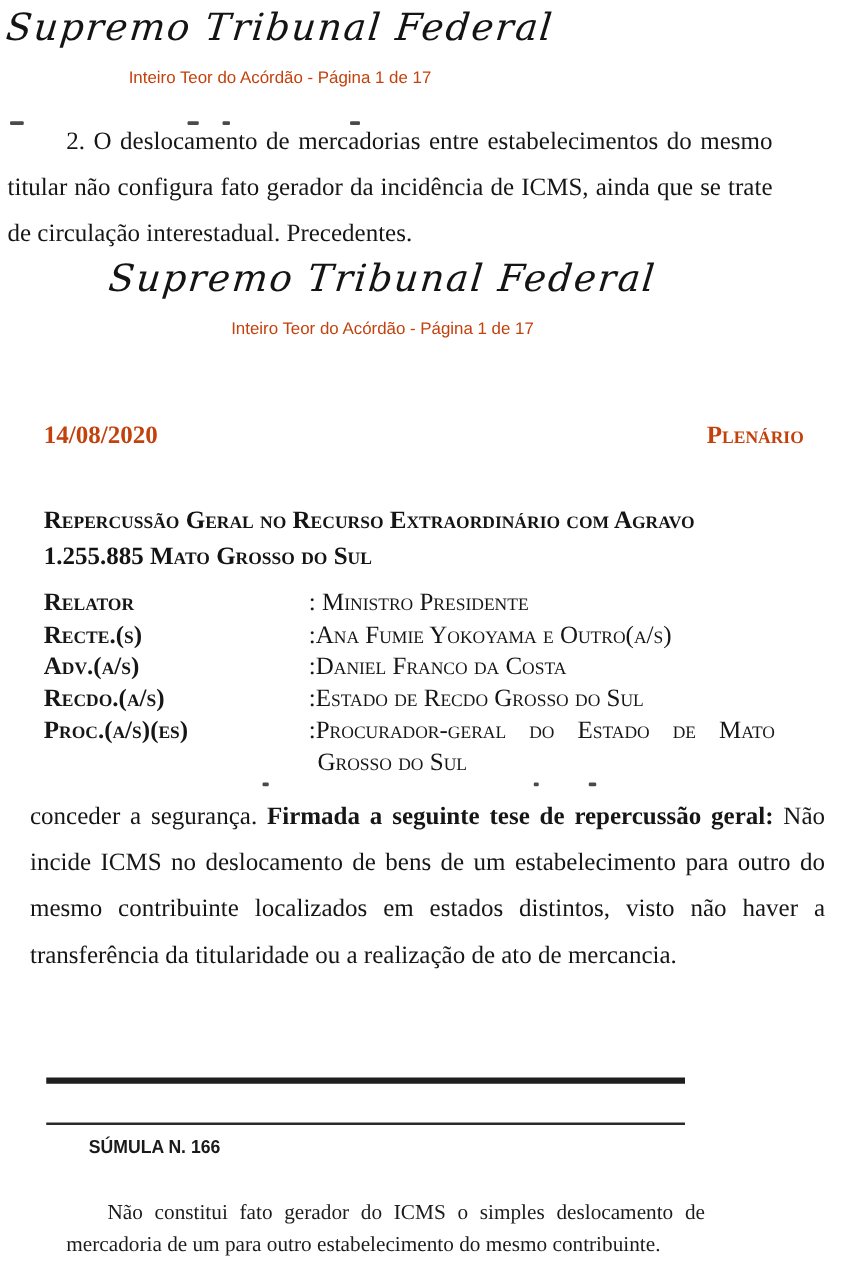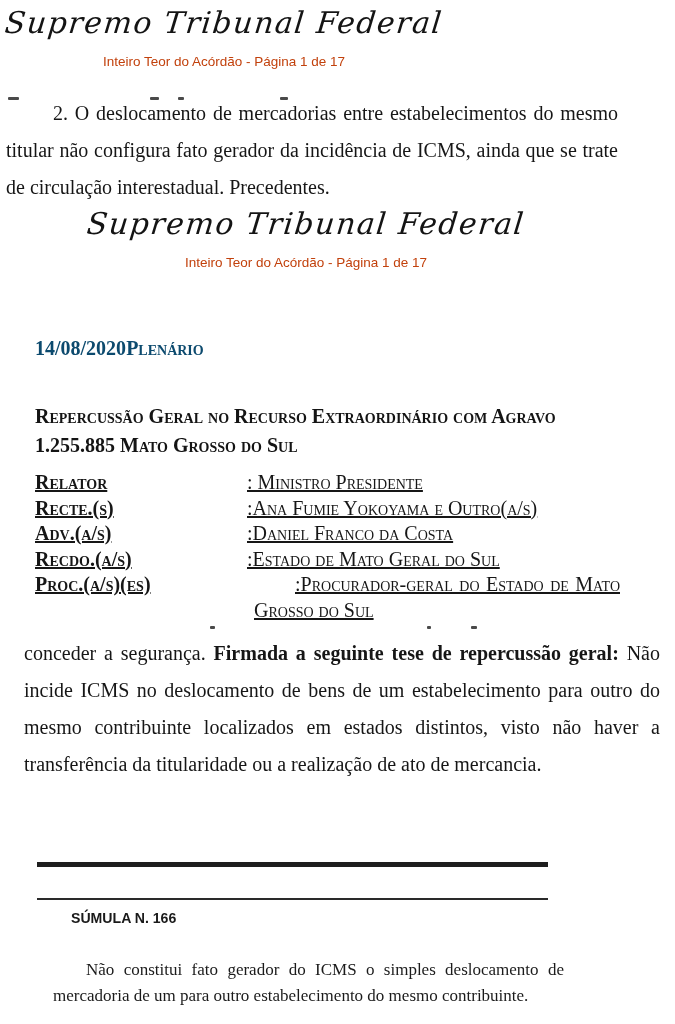--- a/index.html
+++ b/index.html
@@ -41,48 +41,47 @@
     line-height:37px;
     text-align:justify;
     color:#161616;
     margin:0;
   }
   .indent47{text-indent:47px;}
   .bold{font-weight:bold;}
 
   
   .meta-row{
-    display:flex;justify-content:flex-start;align-items:baseline;
-    font-size:20px;line-height:24px;color:#0c4a6e;
+    display:flex;justify-content:space-between;align-items:baseline;
+    font-size:20px;line-height:24px;color:#c2410c;
   }
   .date{font-weight:bold;}
   .smallcaps{font-variant:small-caps;}
 
   
   .caption{
     font-weight:bold;
     font-variant:small-caps;
     font-size:20px;
     line-height:28.5px;
     color:#141414;
   }
 
   
   .parties{font-size:20px;line-height:25.6px;color:#161616;}
-  .party-row{display:flex;text-decoration:underline;}
+  .party-row{display:flex;}
   .party-label{
     width:212px;flex:0 0 212px;
     font-weight:bold;font-variant:small-caps;
   }
   .party-value{flex:1;font-variant:small-caps;}
   .party-value-justify{
     font-variant:small-caps;
     text-align:justify;
     text-align-last:justify;
-    margin-left:48px;
   }
   .party-value-wrapline{
     font-variant:small-caps;
     padding-left:7px;
   }
 
   
   .rule-thick{background:#1e1e1e;height:4.5px;}
   .rule-thin{background:#2a2a2a;height:2px;}
   .sumula-heading{
@@ -147,21 +146,21 @@
     <div class="party-row">
       <div class="party-label">Recte.(s)</div>
       <div class="party-value">:Ana Fumie Yokoyama e Outro(a/s)</div>
     </div>
     <div class="party-row">
       <div class="party-label">Adv.(a/s)</div>
       <div class="party-value">:Daniel Franco da Costa</div>
     </div>
     <div class="party-row">
       <div class="party-label">Recdo.(a/s)</div>
-      <div class="party-value">:Estado de Mato Geral do Sul</div>
+      <div class="party-value">:Estado de Recdo Grosso do Sul</div>
     </div>
     <div class="party-row">
       <div class="party-label">Proc.(a/s)(es)</div>
       <div style="flex:1;">
         <div class="party-value-justify">:Procurador-geral do Estado de Mato</div>
         <div class="party-value-wrapline">Grosso do Sul</div>
       </div>
     </div>
   </div>
 

